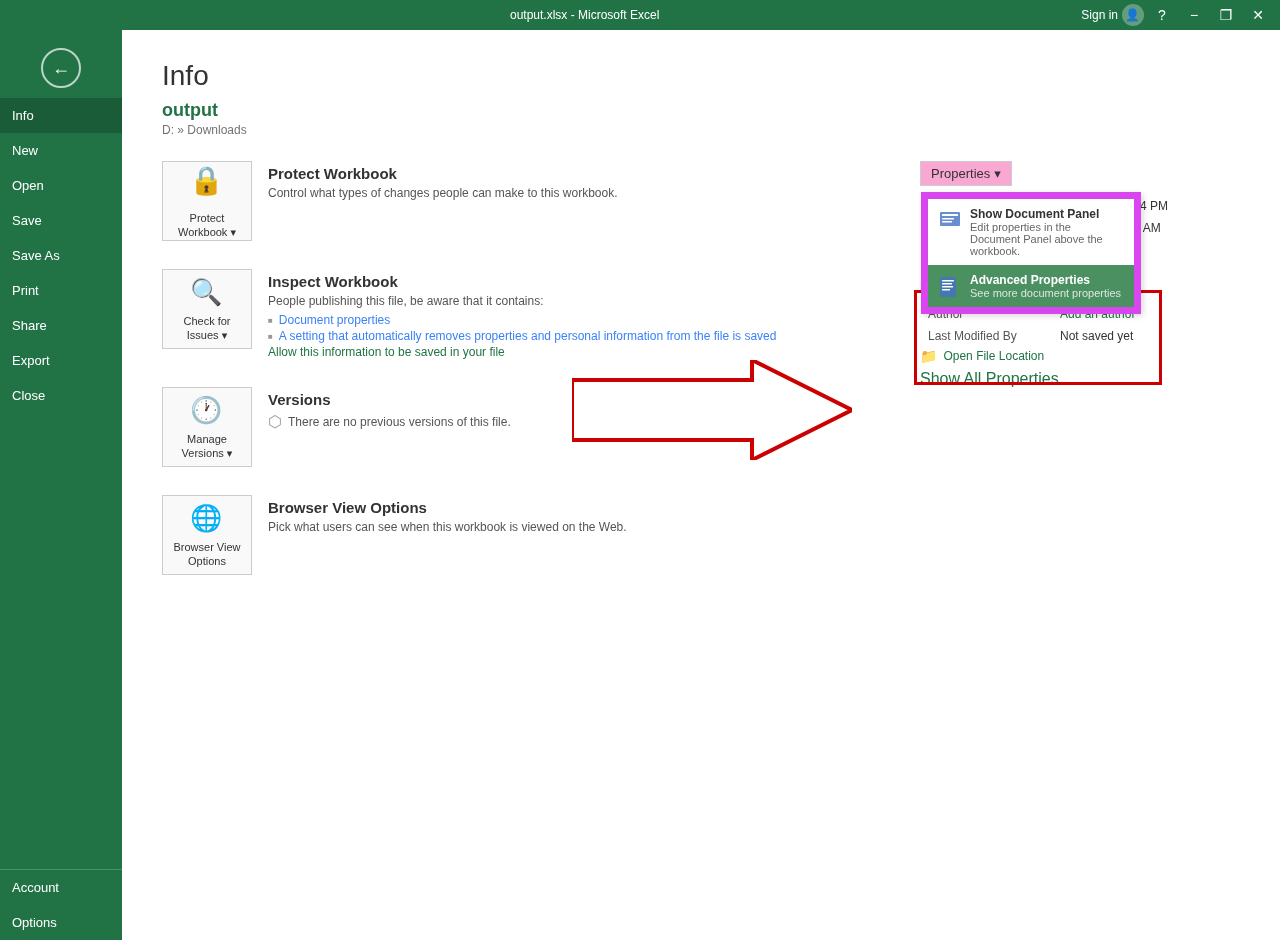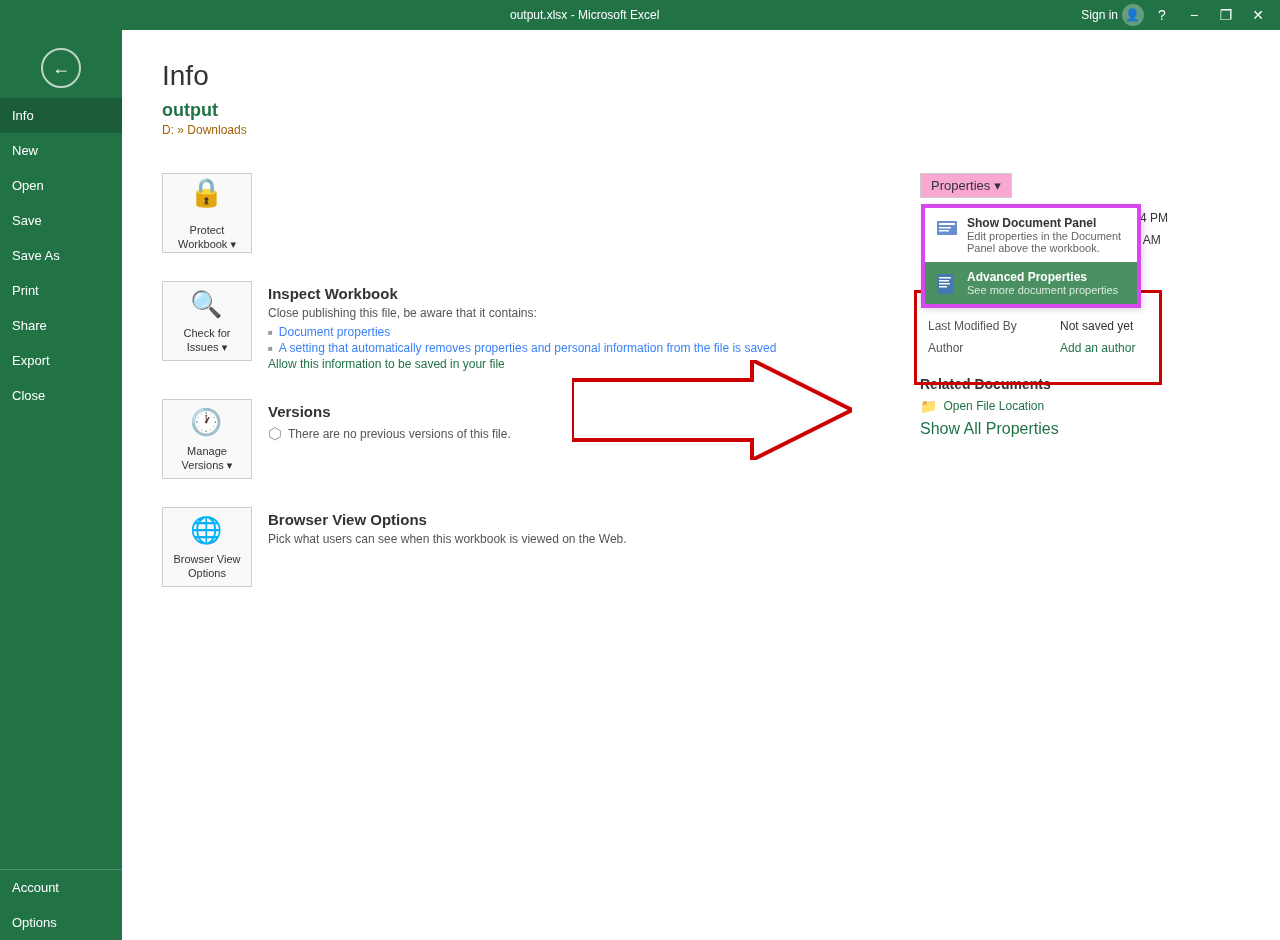--- a/index.html
+++ b/index.html
@@ -59,21 +59,21 @@
     .main-content {
       flex: 1;
       background: #fff;
       padding: 30px 40px;
       overflow-y: auto;
       position: relative;
     }
 
     .page-title { font-size: 28px; font-weight: 300; color: #333; margin-bottom: 8px; }
     .file-name { font-size: 18px; font-weight: 600; color: #217346; margin-bottom: 2px; }
-    .file-path { font-size: 12px; color: #a16207; margin-bottom: 36px; }
+    .file-path { font-size: 12px; color: #737373; margin-bottom: 24px; }
 
     
     .section { display: flex; align-items: flex-start; margin-bottom: 28px; gap: 16px; }
     .section-icon-box {
       width: 90px; height: 80px;
       border: 1px solid #ccc;
       display: flex; flex-direction: column; align-items: center; justify-content: center;
       font-size: 11px; color: #333; text-align: center; line-height: 1.3;
       cursor: pointer; background: #f9f9f9; flex-shrink: 0; padding: 6px;
     }
@@ -92,21 +92,21 @@
     .content-right { width: 340px; padding-left: 20px; }
 
     
     .properties-header {
       display: inline-flex; align-items: center; gap: 4px;
       border: 1px solid #ccc; padding: 4px 10px; cursor: pointer;
       font-size: 13px; color: #333; background: #f9a8d4; margin-bottom: 0;
       position: relative;
     }
     .properties-dropdown {
-      border: 4px solid #d946ef;
+      border: 7px solid #d946ef;
       background: white;
       width: 220px;
       box-shadow: 2px 2px 6px rgba(0,0,0,0.15);
       position: absolute;
       top: 30px;
       left: 0;
       z-index: 10;
     }
     .dropdown-item {
       display: flex; align-items: flex-start; gap: 8px;
@@ -210,30 +210,34 @@
     <div class="file-path">D: » Downloads</div>
 
     <div class="content-columns">
       <div class="content-left">
 
         <div class="section">
           <div class="section-icon-box">
             <div class="icon-lock">🔒</div>
             <div style="font-size:11px;text-align:center;line-height:1.3;margin-top:12px;">Protect<br>Workbook ▾</div>
           </div>
+          <div class="section-content">
+            <div class="section-title">Protect Workbook</div>
+            <div class="section-desc">Control what types of changes people can make to this workbook.</div>
+          </div>
         </div>
 
         <div class="section">
           <div class="section-icon-box">
             <div class="icon-inspect">🔍</div>
             <div style="font-size:11px;text-align:center;line-height:1.3;margin-top:4px;">Check for<br>Issues ▾</div>
           </div>
           <div class="section-content">
             <div class="section-title">Inspect Workbook</div>
-            <div class="section-desc">Close publishing this file, be aware that it contains:</div>
+            <div class="section-desc">People publishing this file, be aware that it contains:</div>
             <ul class="section-list">
               <li>Document properties</li>
               <li>A setting that automatically removes properties and personal information from the file is saved</li>
             </ul>
             <a class="section-link">Allow this information to be saved in your file</a>
           </div>
         </div>
 
         <div class="section">
           <div class="section-icon-box">
@@ -317,34 +321,33 @@
               <td class="prop-value"></td>
             </tr>
           </tbody>
             </table>
 
           
           <div class="related-section-title">Related People</div>
           <table class="props-table">
             <tbody>
                 <tr>
-              <td class="prop-label">Last Modified By</td>
-              <td class="prop-value">Not saved yet</td>
-            </tr>
-            <tr>
               <td class="prop-label">Author</td>
               <td class="prop-value">
                 <a class="section-link">Add an author</a>
               </td>
             </tr>
+            <tr>
+              <td class="prop-label">Last Modified By</td>
+              <td class="prop-value">Not saved yet</td>
+            </tr>
           </tbody>
             </table>
 
           
-          <div class="related-section-title">Related Documents</div>
           <div class="related-item">
             <span class="folder-icon">📁</span>
             <a class="related-link">Open File Location</a>
           </div>
           <a class="show-all-link">Show All Properties</a>
 
         </div>
       </div>
     </div>
 

